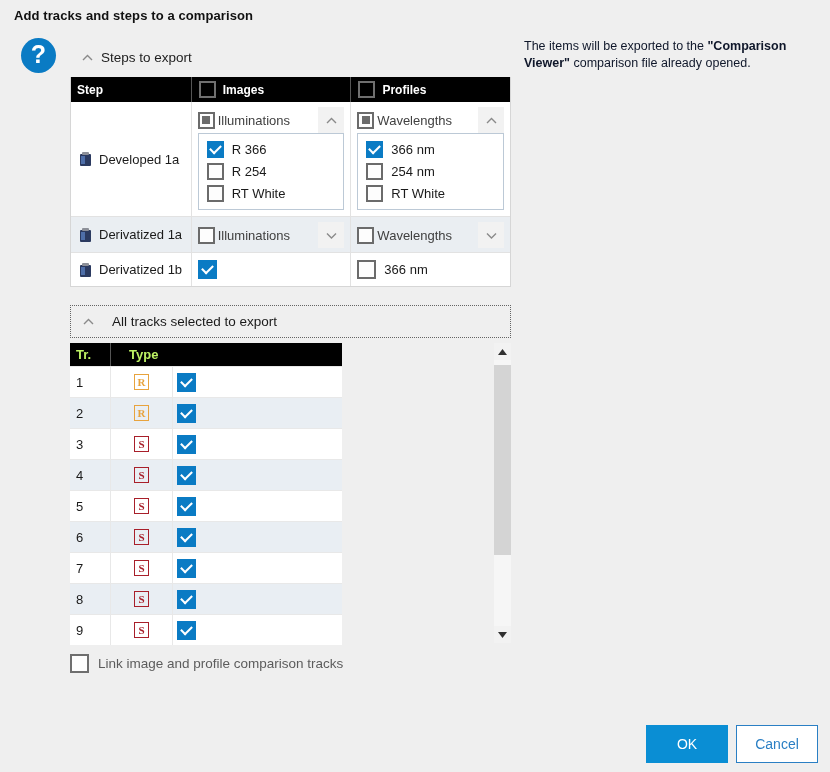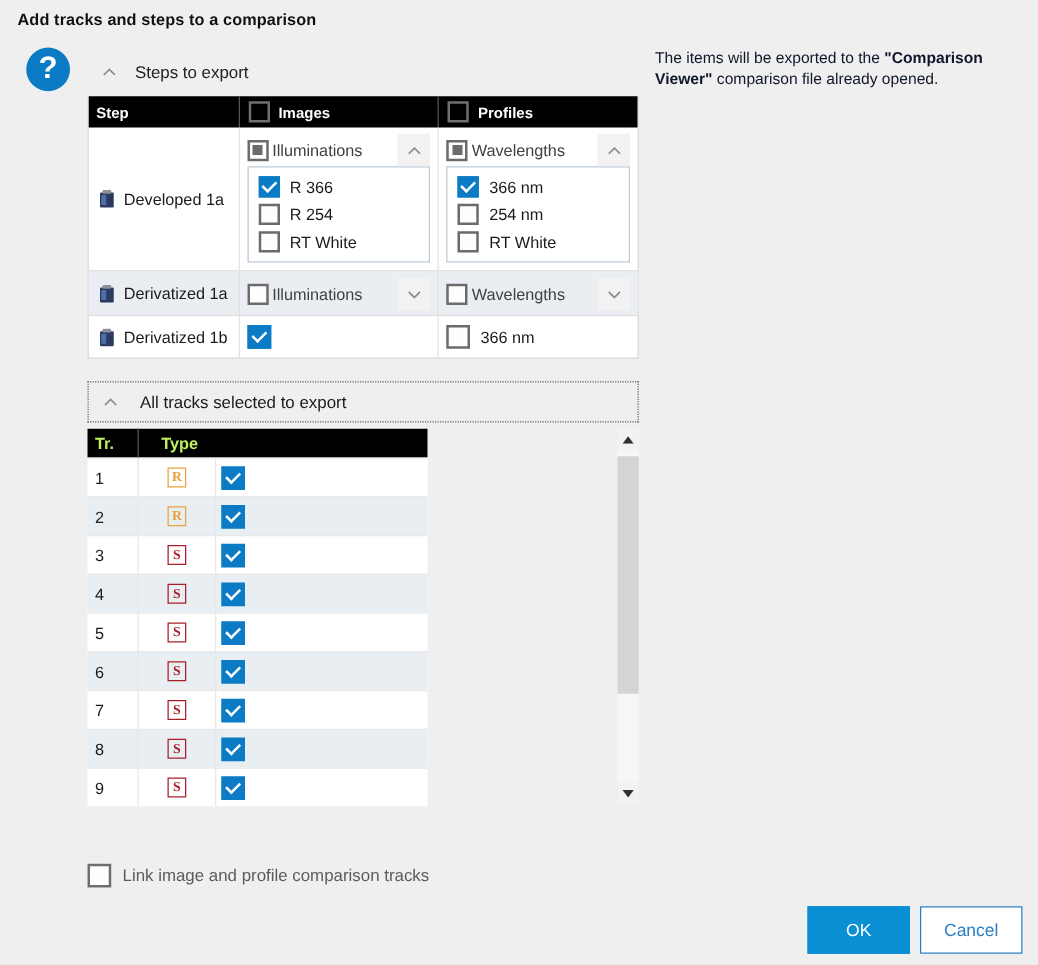--- a/index.html
+++ b/index.html
@@ -67,21 +67,21 @@
     display: flex;
     align-items: center;
     justify-content: center;
     color: #8a8a8a;
     font-size: 11px;
     flex: none;
   }
   .chev svg { display: block; }
 
   #steps-header { left: 74px; top: 44px; }
-  #steps-header .sect-label { margin-left: 8px; }
+  #steps-header .sect-label { margin-left: 1px; }
 
   
   .steps-table {
     position: absolute;
     left: 70px; top: 77px;
     width: 441px;
     border: 1px solid #d6d6d6;
     border-top: none;
     background: #ffffff;
   }
@@ -322,21 +322,20 @@
     height: 190px;
     background: #d4d4d4;
   }
 
   
   .link-row {
     position: absolute;
     left: 70px; top: 654px;
     display: flex;
     align-items: center;
-    margin-top: 37px;
   }
   .link-row .cb { width: 19px; height: 19px; border-color: #6e6e6e; }
   .link-row .ll {
     margin-left: 9px;
     font-size: 13.5px;
     color: #5c5c5c;
   }
 
   
   .btn {

